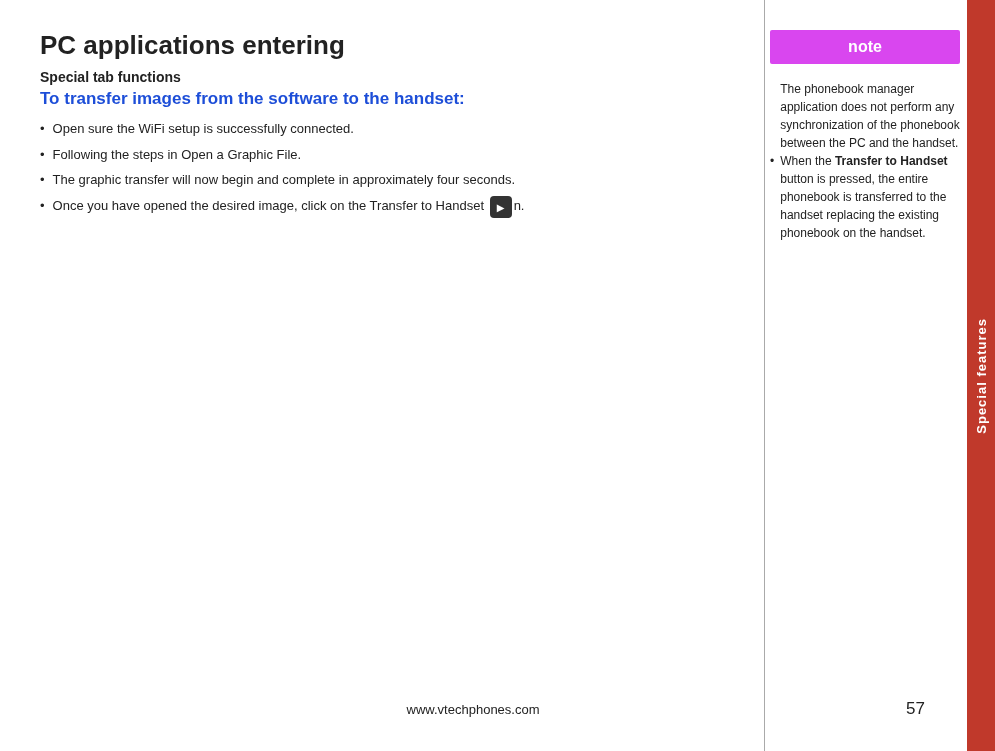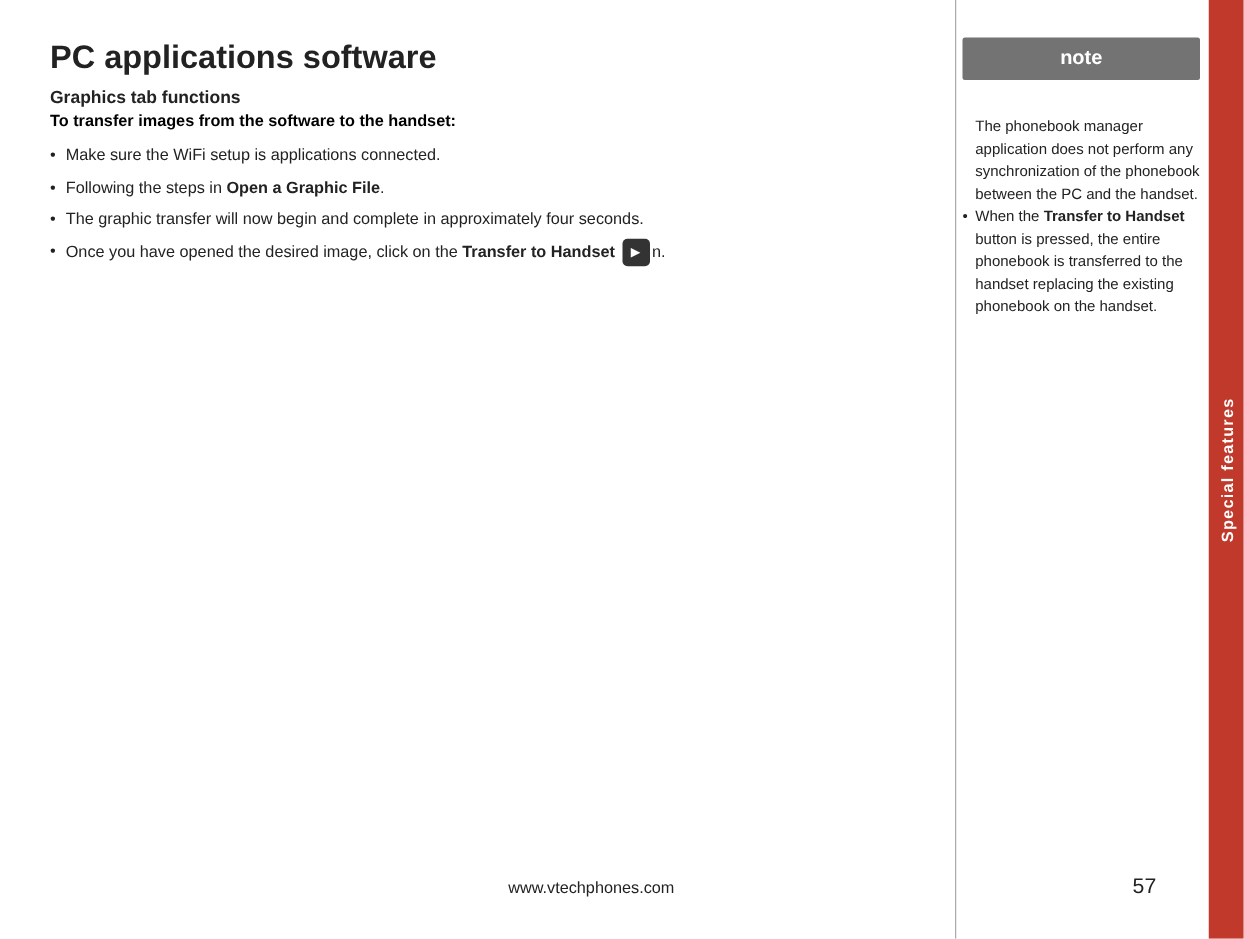--- a/index.html
+++ b/index.html
@@ -61,23 +61,23 @@
     }
 
     .section-title {
       font-size: 14px;
       font-weight: bold;
       color: #222;
       margin-bottom: 4px;
     }
 
     .sub-title {
-      font-size: 13px;
-      font-weight: bold;
-      color: #000000;
+      font-size: 17px;
+      font-weight: bold;
+      color: #1d4ed8;
       margin-bottom: 10px;
     }
 
     .bullet-list {
       list-style: none;
       padding: 0;
       margin: 0;
     }
 
     .bullet-list li {
@@ -88,21 +88,21 @@
     }
 
     .bullet-list li::before {
       content: "•";
       margin-right: 8px;
       margin-top: 0;
       flex-shrink: 0;
     }
 
     .bold-text {
-      font-weight: bold;
+      font-weight: normal;
     }
 
     .transfer-icon {
       display: inline-block;
       width: 22px;
       height: 22px;
       background: #333;
       border-radius: 4px;
       vertical-align: middle;
       position: relative;
@@ -121,27 +121,27 @@
 
     
     .note-panel {
       position: absolute;
       right: 35px;
       top: 30px;
       width: 190px;
     }
 
     .note-header {
-      background: #737373;
+      background: #d946ef;
       color: #ffffff;
       text-align: center;
       font-size: 16px;
       font-weight: bold;
       padding: 8px 0;
-      margin-bottom: 28px;
+      margin-bottom: 16px;
       border-radius: 2px;
     }
 
     .note-bullet-list {
       list-style: none;
       padding: 0;
       margin: 0;
     }
 
     .note-bullet-list li {
@@ -200,29 +200,29 @@
   </style>
 </head>
 <body>
 
 <div class="page-container">
 
   <div class="divider-line"></div>
 
   <div class="main-content">
 
-    <h1 class="page-title">PC applications software</h1>
-
-    <h2 class="section-title">Graphics tab functions</h2>
+    <h1 class="page-title">PC applications entering</h1>
+
+    <h2 class="section-title">Special tab functions</h2>
 
     <p class="sub-title">To transfer images from the software to the handset:</p>
 
     <ul class="bullet-list">
       <li>
-        <span>Make sure the WiFi setup is applications connected.</span>
+        <span>Open sure the WiFi setup is successfully connected.</span>
       </li>
       <li>
         <span>Following the steps in <span class="bold-text">Open a Graphic File</span>.</span>
       </li>
       <li>
         <span>The graphic transfer will now begin and complete in approximately four seconds.</span>
       </li>
       <li>
         <span>Once you have opened the desired image, click on the <span class="bold-text">Transfer to Handset</span> <span class="transfer-icon"></span>n.</span>
       </li>

